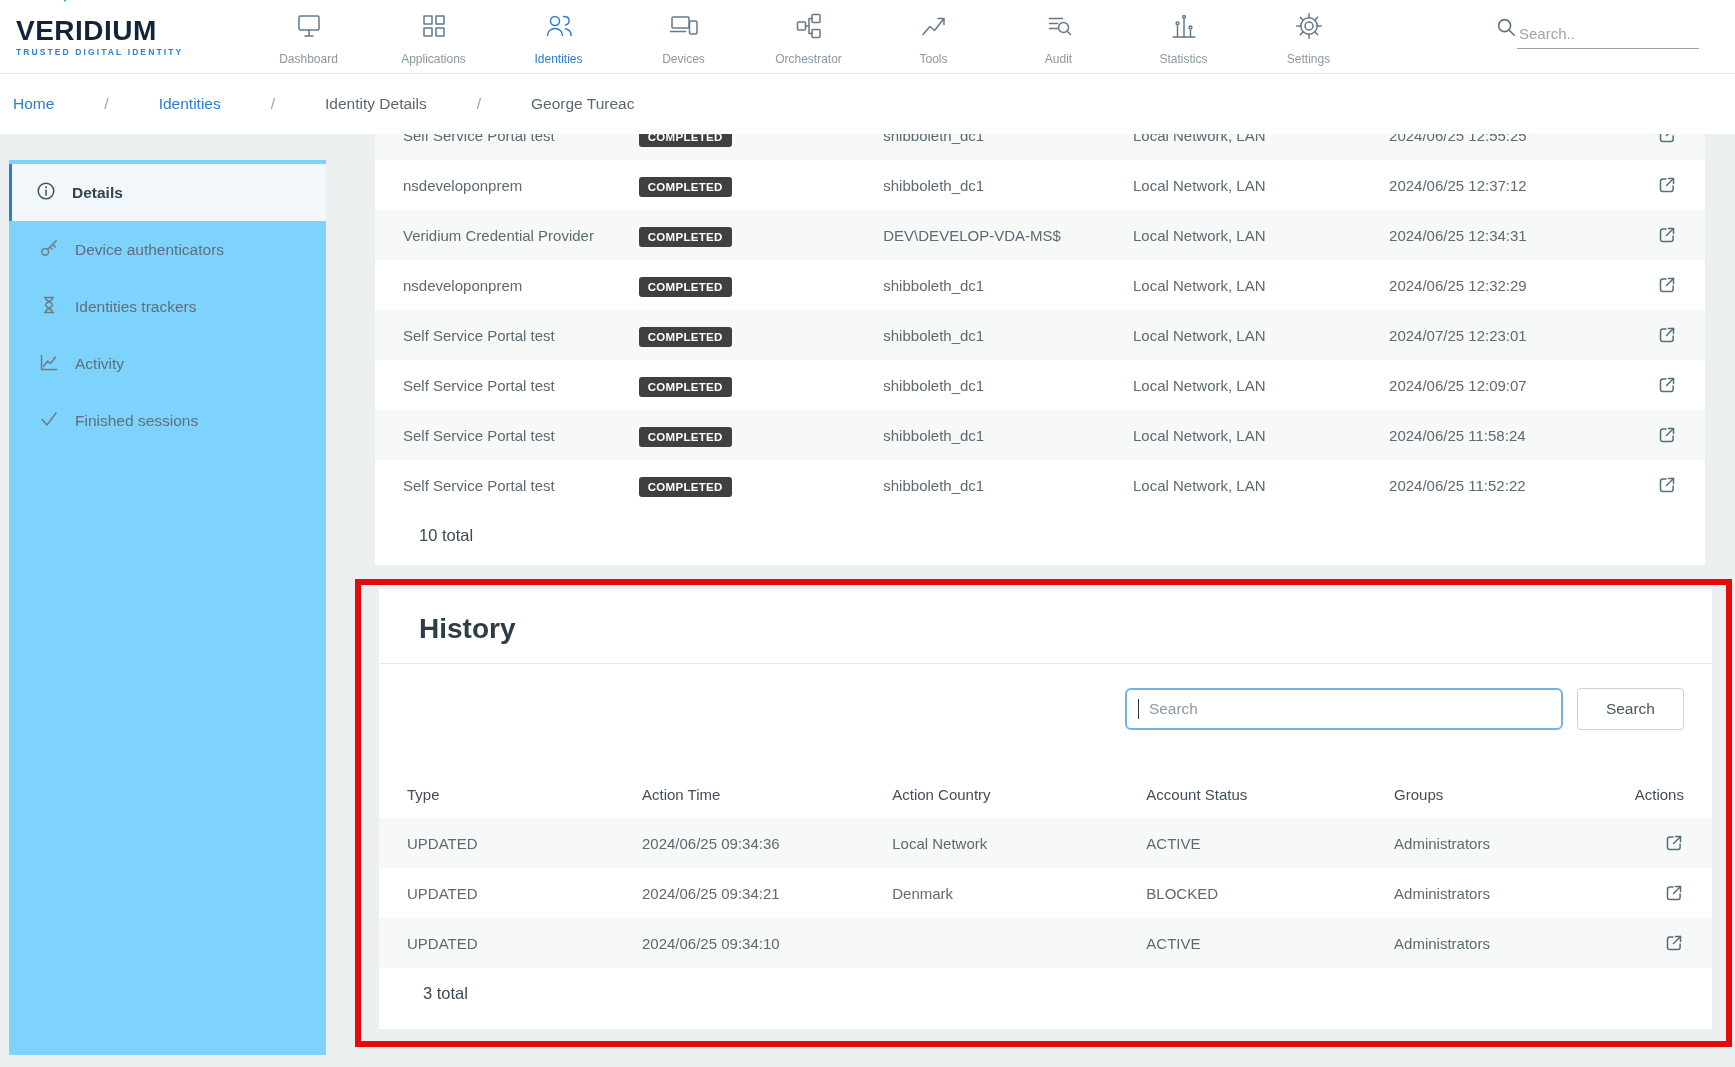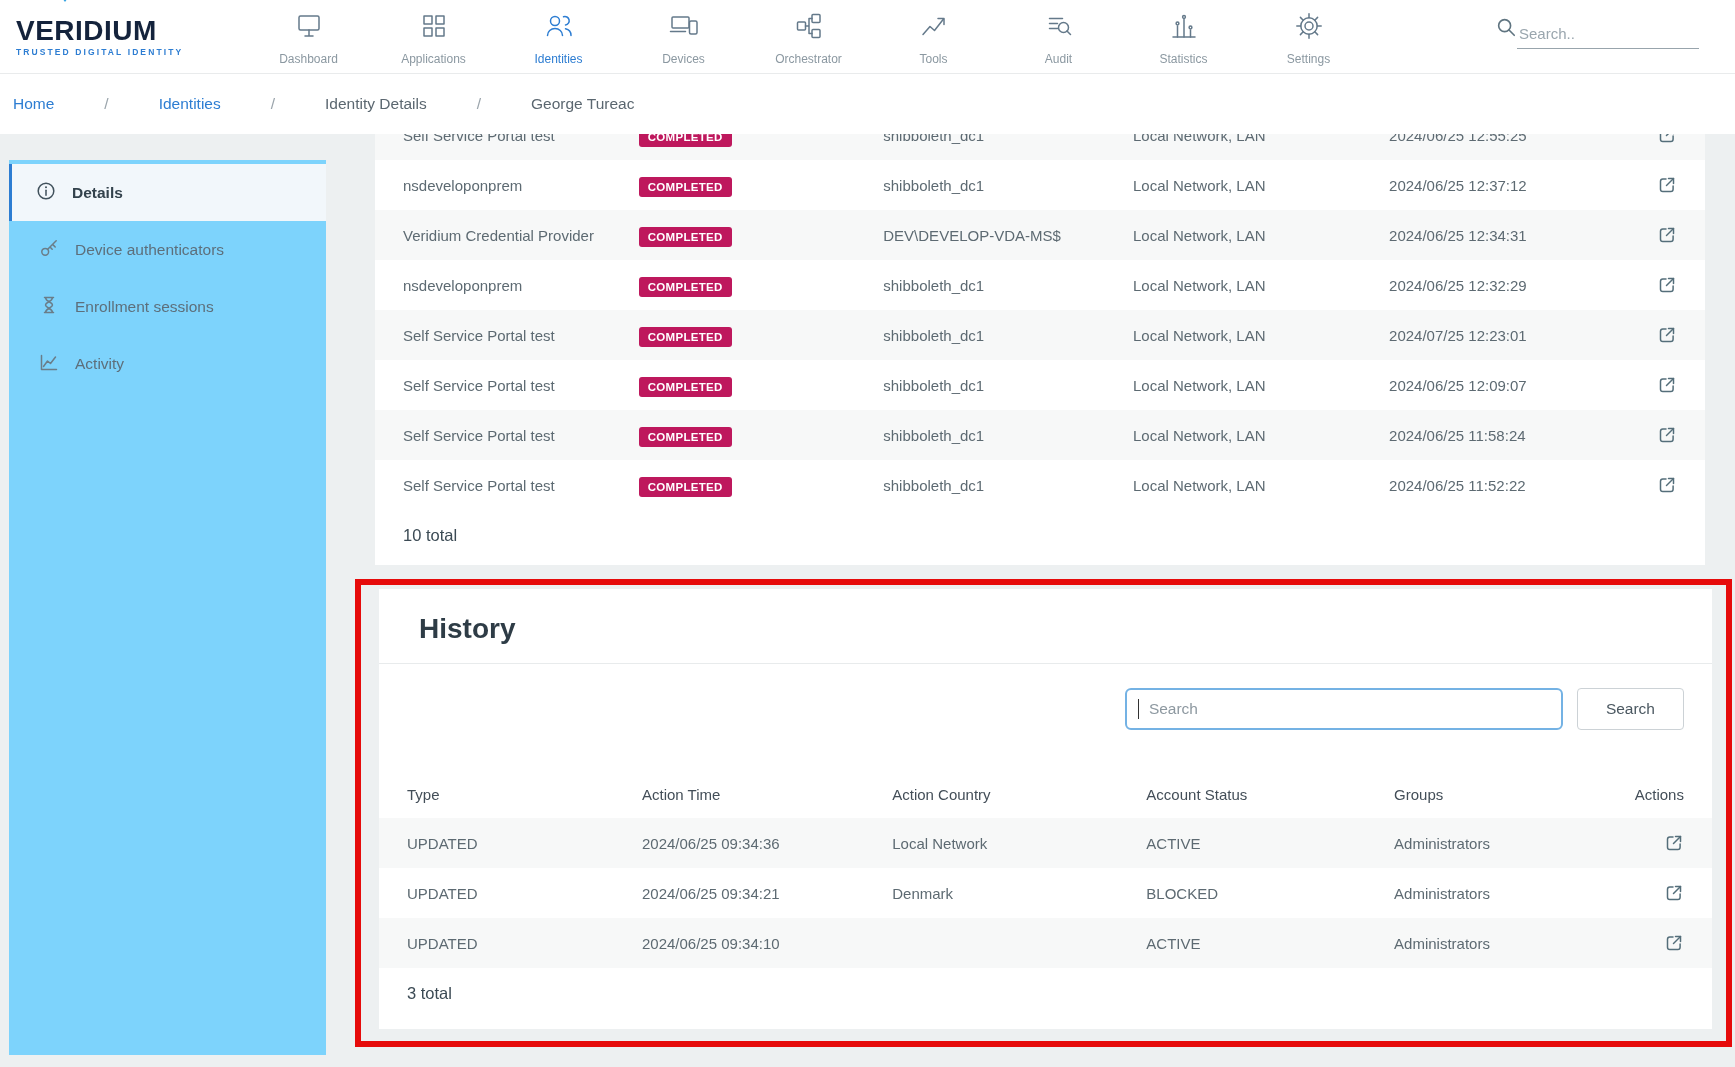--- a/index.html
+++ b/index.html
@@ -53,26 +53,26 @@
   .sessions-card { overflow:hidden; }
   .sessions-rows { margin-top:-24px; }
   .trow { display:flex; align-items:center; height:50px; padding:0 28px; font-size:15px; color:#5d6a72; }
   .sessions-rows > div:nth-of-type(odd) { background:#f7f8f8; }
   .col-name   { width:18.5%; }
   .col-status { width:19.2%; }
   .col-device { width:19.6%; }
   .col-loc    { width:20.1%; }
   .col-time   { width:18.9%; }
   .col-act    { width:3.7%; display:flex; justify-content:flex-end; }
-  .badge { background:#be185d; color:#fff; font-size:11.5px; font-weight:bold; padding:4px 9px;
+  .badge { background:#404040; color:#fff; font-size:11.5px; font-weight:bold; padding:4px 9px;
            border-radius:3px; letter-spacing:.3px; }
   .act-icon { cursor:pointer; line-height:0; }
   .act-icon svg { width:20px; height:20px; stroke:#546e7a; fill:none; stroke-width:1.5;
                   stroke-linecap:round; stroke-linejoin:round; }
-  .table-total { font-size:16.5px; color:#3b4a54; padding:16px 28px 20px; }
+  .table-total { font-size:16.5px; color:#3b4a54; padding:16px 44px 20px; }
 
   
   .red-annotation { margin:14px -27px 0 -20px; border:6px solid #e60b0b; padding:4px 14px 12px 18px; }
   .history-card { background:#fff; padding-bottom:6px; }
   .history-head { padding:24px 0 18px 40px; border-bottom:1px solid #e8ebec; }
   .history-title { font-size:28px; font-weight:bold; color:#2e3c46; }
   .history-search-row { display:flex; justify-content:flex-end; align-items:center; padding:24px 28px 40px; gap:14px; }
   .search-box { position:relative; width:438px; }
   .search-box input { width:100%; height:42px; border:2px solid #74b2e4; border-radius:6px;
                       padding:0 14px 0 22px; font-size:15.5px; color:#444; outline:none; font-family:inherit; }
@@ -214,28 +214,34 @@
         <span><svg viewBox="0 0 20 20">
               <circle cx="6.2" cy="13.8" r="3.4"></circle>
               <path d="M8.7 11.3L17.2 2.8M13.6 6.4l2.6 2.6M11 9l2.2 2.2"></path>
             </svg></span>
         <span>Device authenticators</span>
       </div>
       <div class="side-item">
         <span><svg viewBox="0 0 20 20">
               <path d="M5.5 2.5h9M5.5 17.5h9M6.5 2.5c0 4.2 7 4.6 7 7.5s-7 3.3-7 7.5M13.5 2.5c0 4.2-7 4.6-7 7.5s7 3.3 7 7.5"></path>
             </svg></span>
-        <span>Enrollment sessions</span>
+        <span>Identities trackers</span>
       </div>
       <div class="side-item">
         <span><svg viewBox="0 0 20 20">
               <path d="M2.5 3.5v14h15"></path>
               <path d="M4.5 14.5l4-5.5 3 2.5 5-6.5"></path>
             </svg></span>
         <span>Activity</span>
+      </div>
+      <div class="side-item">
+        <span><svg viewBox="0 0 20 20">
+              <path d="M3 10.5l5 5.5L17 4"></path>
+            </svg></span>
+        <span>Finished sessions</span>
       </div>
     </aside>
 
     <div class="main">
 
       <div class="card sessions-card">
         <div class="sessions-rows">
 
             <div class="trow">
               <div class="col-name">Self Service Portal test</div>

